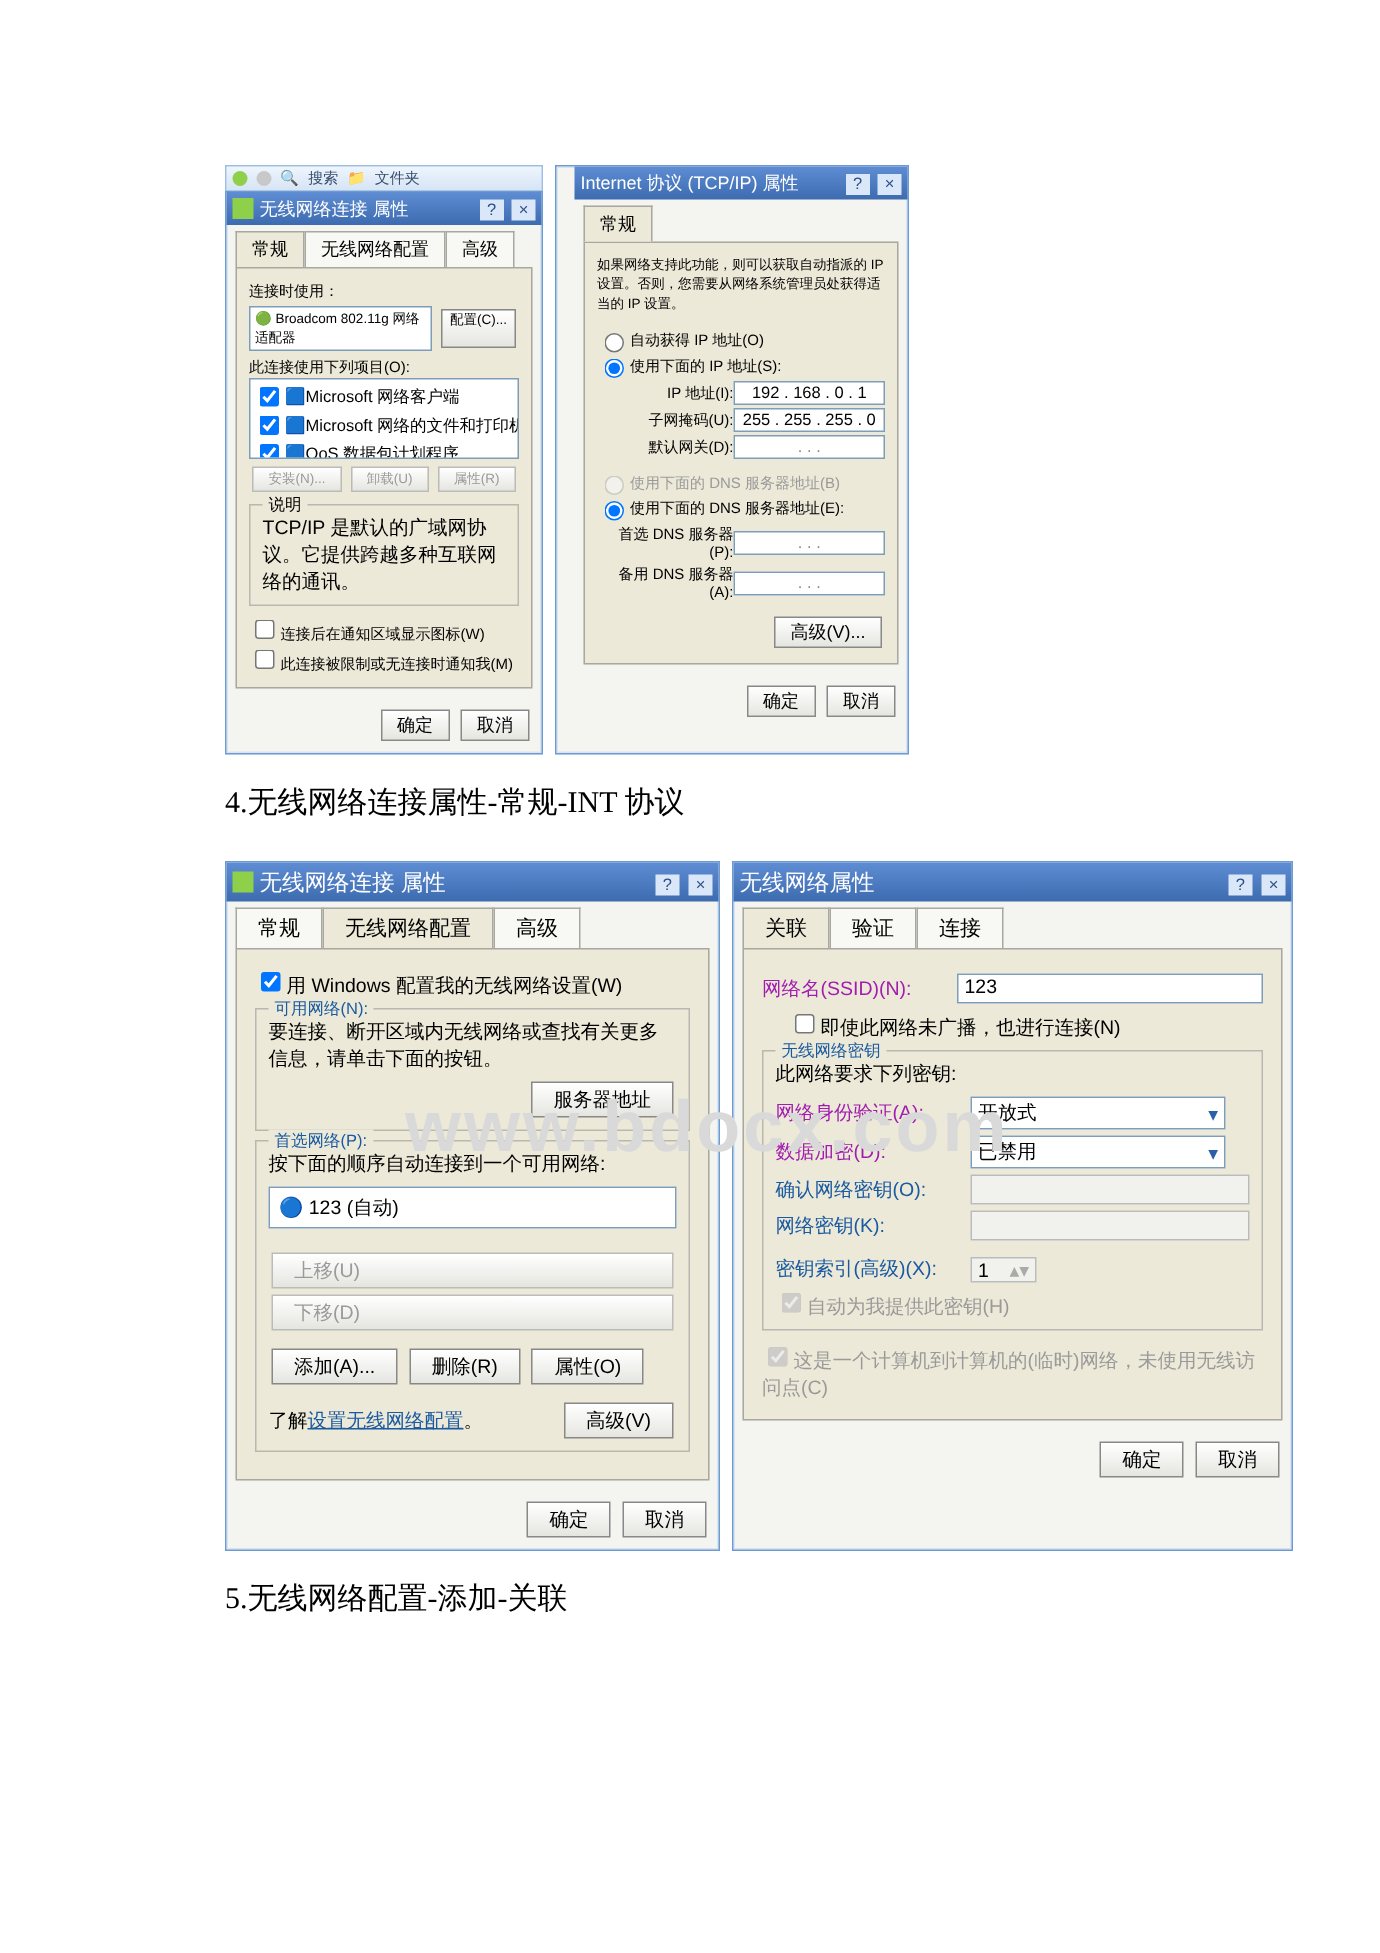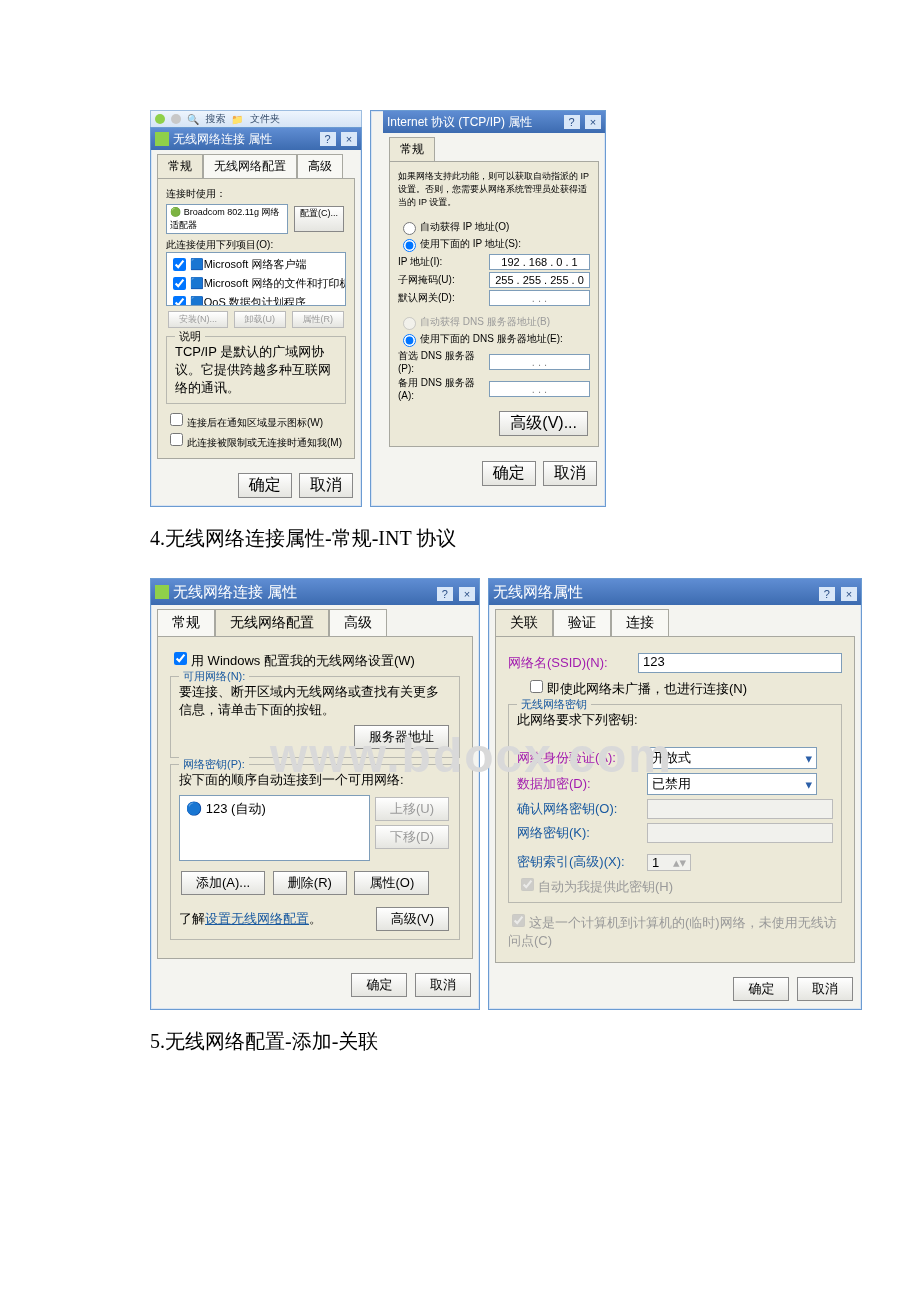--- a/index.html
+++ b/index.html
@@ -74,21 +74,21 @@
     border: 1px solid #a8a8a0;
     margin: 0 6px 6px 6px;
     padding: 8px;
     background: #ece9d8;
   }
   .btn {
     display: inline-block;
     padding: 1px 10px;
     border: 1px solid #888;
     background: linear-gradient(#fff,#e5e5e0);
-    font-size: 16px;
+    font-size: 12px;
     cursor: pointer;
     margin: 2px;
   }
   .btn.dis { color: #9a9a9a; border-color: #bbb; }
   .grp {
     border: 1px solid #b8b8b0;
     padding: 6px 8px;
     margin: 6px 0;
     position: relative;
   }
@@ -108,21 +108,21 @@
     height: 48px;
     font-size: 11px;
     overflow: hidden;
   }
   .listbox .item { display: flex; align-items: center; white-space: nowrap; }
   .chk { margin-right: 4px; }
   .link { color: #1a5aa0; text-decoration: underline; cursor: pointer; }
   .radio-row { display: flex; align-items: center; margin: 1px 0; }
   .radio { margin-right: 4px; }
   .ip-row { display: flex; align-items: center; margin: 2px 0; }
-  .ip-row label { width: 110px; }
+  .ip-row label { width: 110px; text-align: right; }
   .ip-box {
     width: 110px;
     border: 1px solid #7e9db9;
     background: #fff;
     padding: 1px 4px;
     font-size: 11px;
     text-align: center;
   }
   .ip-box.empty { color: #888; }
   .footer-btns { text-align: right; padding: 6px; }
@@ -281,21 +281,21 @@
             <label>子网掩码(U):</label>
             <div class="ip-box">255 . 255 . 255 .  0</div>
           </div>
         <div class="ip-row">
             <label>默认网关(D):</label>
             <div class="ip-box empty"> .   .   .  </div>
           </div>
 
         <div class="radio-row" style="margin-top:8px;color:#9a9a9a;">
             <input type="radio" class="radio" disabled="" style="">
-            <span>自动获得 DNS 服务器地址(B)</span>
+            <span>使用下面的 DNS 服务器地址(B)</span>
           </div>
         <div class="radio-row">
             <input type="radio" class="radio" checked="" style="">
             <span>使用下面的 DNS 服务器地址(E):</span>
           </div>
         <div class="ip-row">
             <label>首选 DNS 服务器(P):</label>
             <div class="ip-box empty"> .   .   .  </div>
           </div>
         <div class="ip-row">
@@ -340,23 +340,23 @@
 
         <div class="grp">
           <div class="grp-title blue">可用网络(N):</div>
           <div>要连接、断开区域内无线网络或查找有关更多信息，请单击下面的按钮。</div>
           <div style="text-align:right;margin-top:4px;">
             <span class="btn">服务器地址</span>
           </div>
         </div>
 
         <div class="grp">
-          <div class="grp-title blue">网络密钥(P):</div>
+          <div class="grp-title blue">首选网络(P):</div>
           <div>按下面的顺序自动连接到一个可用网络:</div>
-          <div style="display:flex;gap:3px;margin-top:6px;">
+          <div style="display:flex;gap:14px;margin-top:6px;flex-direction:column;">
             <div class="listbox-big" style="flex:1;">
               🔵 <span>123 (自动)</span>
             </div>
             <div style="display:flex;flex-direction:column;">
               <span class="btn dis">上移(U)</span>
               <span class="btn dis">下移(D)</span>
             </div>
           </div>
           <div style="margin-top:8px;">
             <span class="btn">添加(A)...</span>
@@ -396,21 +396,21 @@
         <div class="field-row">
           <label class="black">网络名(SSID)(N):</label>
           <div class="input-plain">123</div>
         </div>
         <div style="margin:4px 0 4px 18px;">
           <input type="checkbox" class="chk" style=""><span>即使此网络未广播，也进行连接(N)</span>
         </div>
 
         <div class="grp">
           <div class="grp-title blue">无线网络密钥</div>
-          <div style="margin-bottom:18px;">此网络要求下列密钥:</div>
+          <div style="margin-bottom:6px;">此网络要求下列密钥:</div>
 
           <div class="field-row">
             <label class="black">网络身份验证(A):</label>
             <div class="sel">
                 <span>开放式</span>
                 <span class="arrow">▾</span>
               </div>
           </div>
           <div class="field-row">
             <label class="black">数据加密(D):</label>

